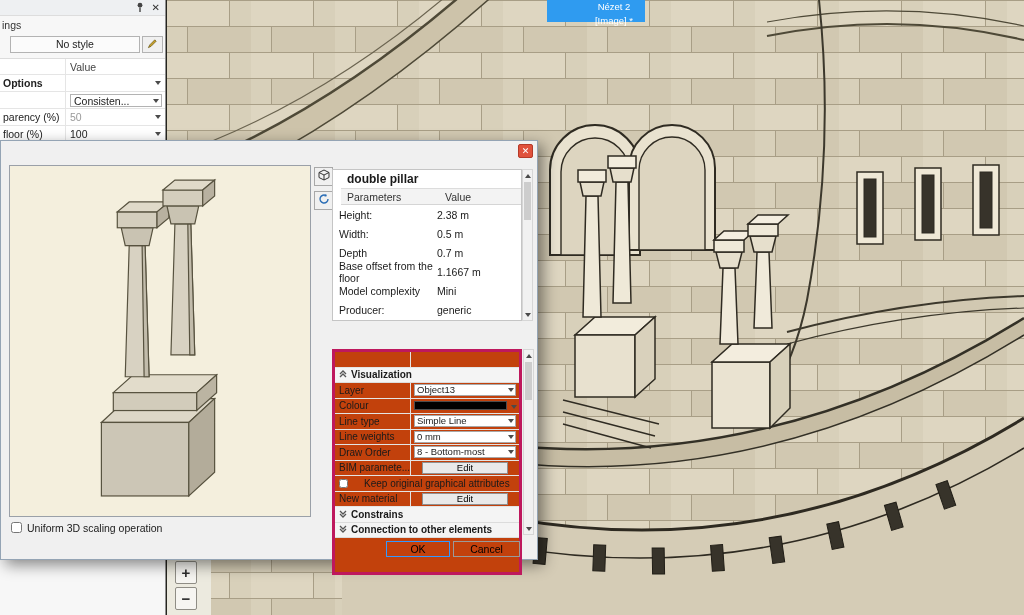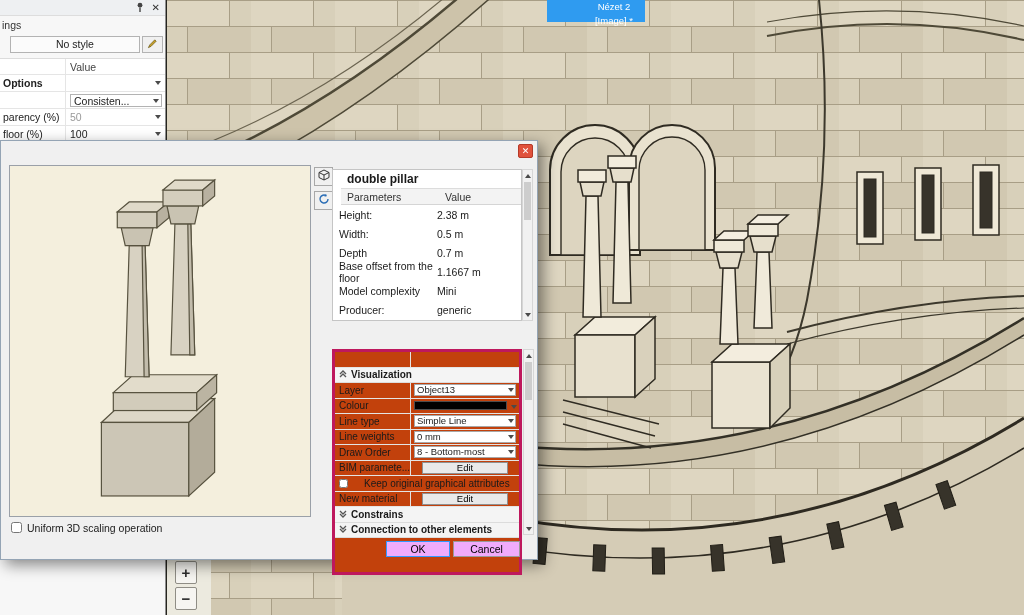--- a/index.html
+++ b/index.html
@@ -75,21 +75,21 @@
   .sel { flex:1; height:12px; background:#fff; border:1px solid #a8a8a8; font-size:9.5px; line-height:10px;
          padding-left:2px; position:relative; display:flex; align-items:center; white-space:nowrap; overflow:hidden; }
   .sel .tri-down { position:absolute; right:1px; top:3px; }
   .swatch { flex:1; height:9px; background:#000; border:1px solid #4d4d4d; margin-right:9px; }
   .edit-btn { margin:0 auto; width:86px; height:12px; background:#e9e9e9; border:1px solid #909090; font-size:9.5px;
               line-height:9px; font-family:"Liberation Sans",sans-serif; }
   .prop-check { display:flex; align-items:center; gap:16px; padding-left:4px; height:15.5px; border-bottom:1px solid #e4e4e4; }
   .prop-check input { width:9px; height:9px; }
 
   .dlg-ok, .dlg-cancel { position:absolute; top:400px; height:16px; font-size:10.5px; line-height:12px;
-                         background:#f0abfc; font-family:"Liberation Sans",sans-serif; }
+                         background:#c2410c; font-family:"Liberation Sans",sans-serif; }
   .dlg-ok { left:385px; width:64px; border:1px solid #3399ff; }
   .dlg-cancel { left:452px; width:67px; border:1px solid #9a9a9a; }
 </style>
 </head>
 <body>
 
 <div id="app">
 
   <div class="viewport">
     <svg class="scene" width="857" height="615" viewBox="0 0 857 615">

